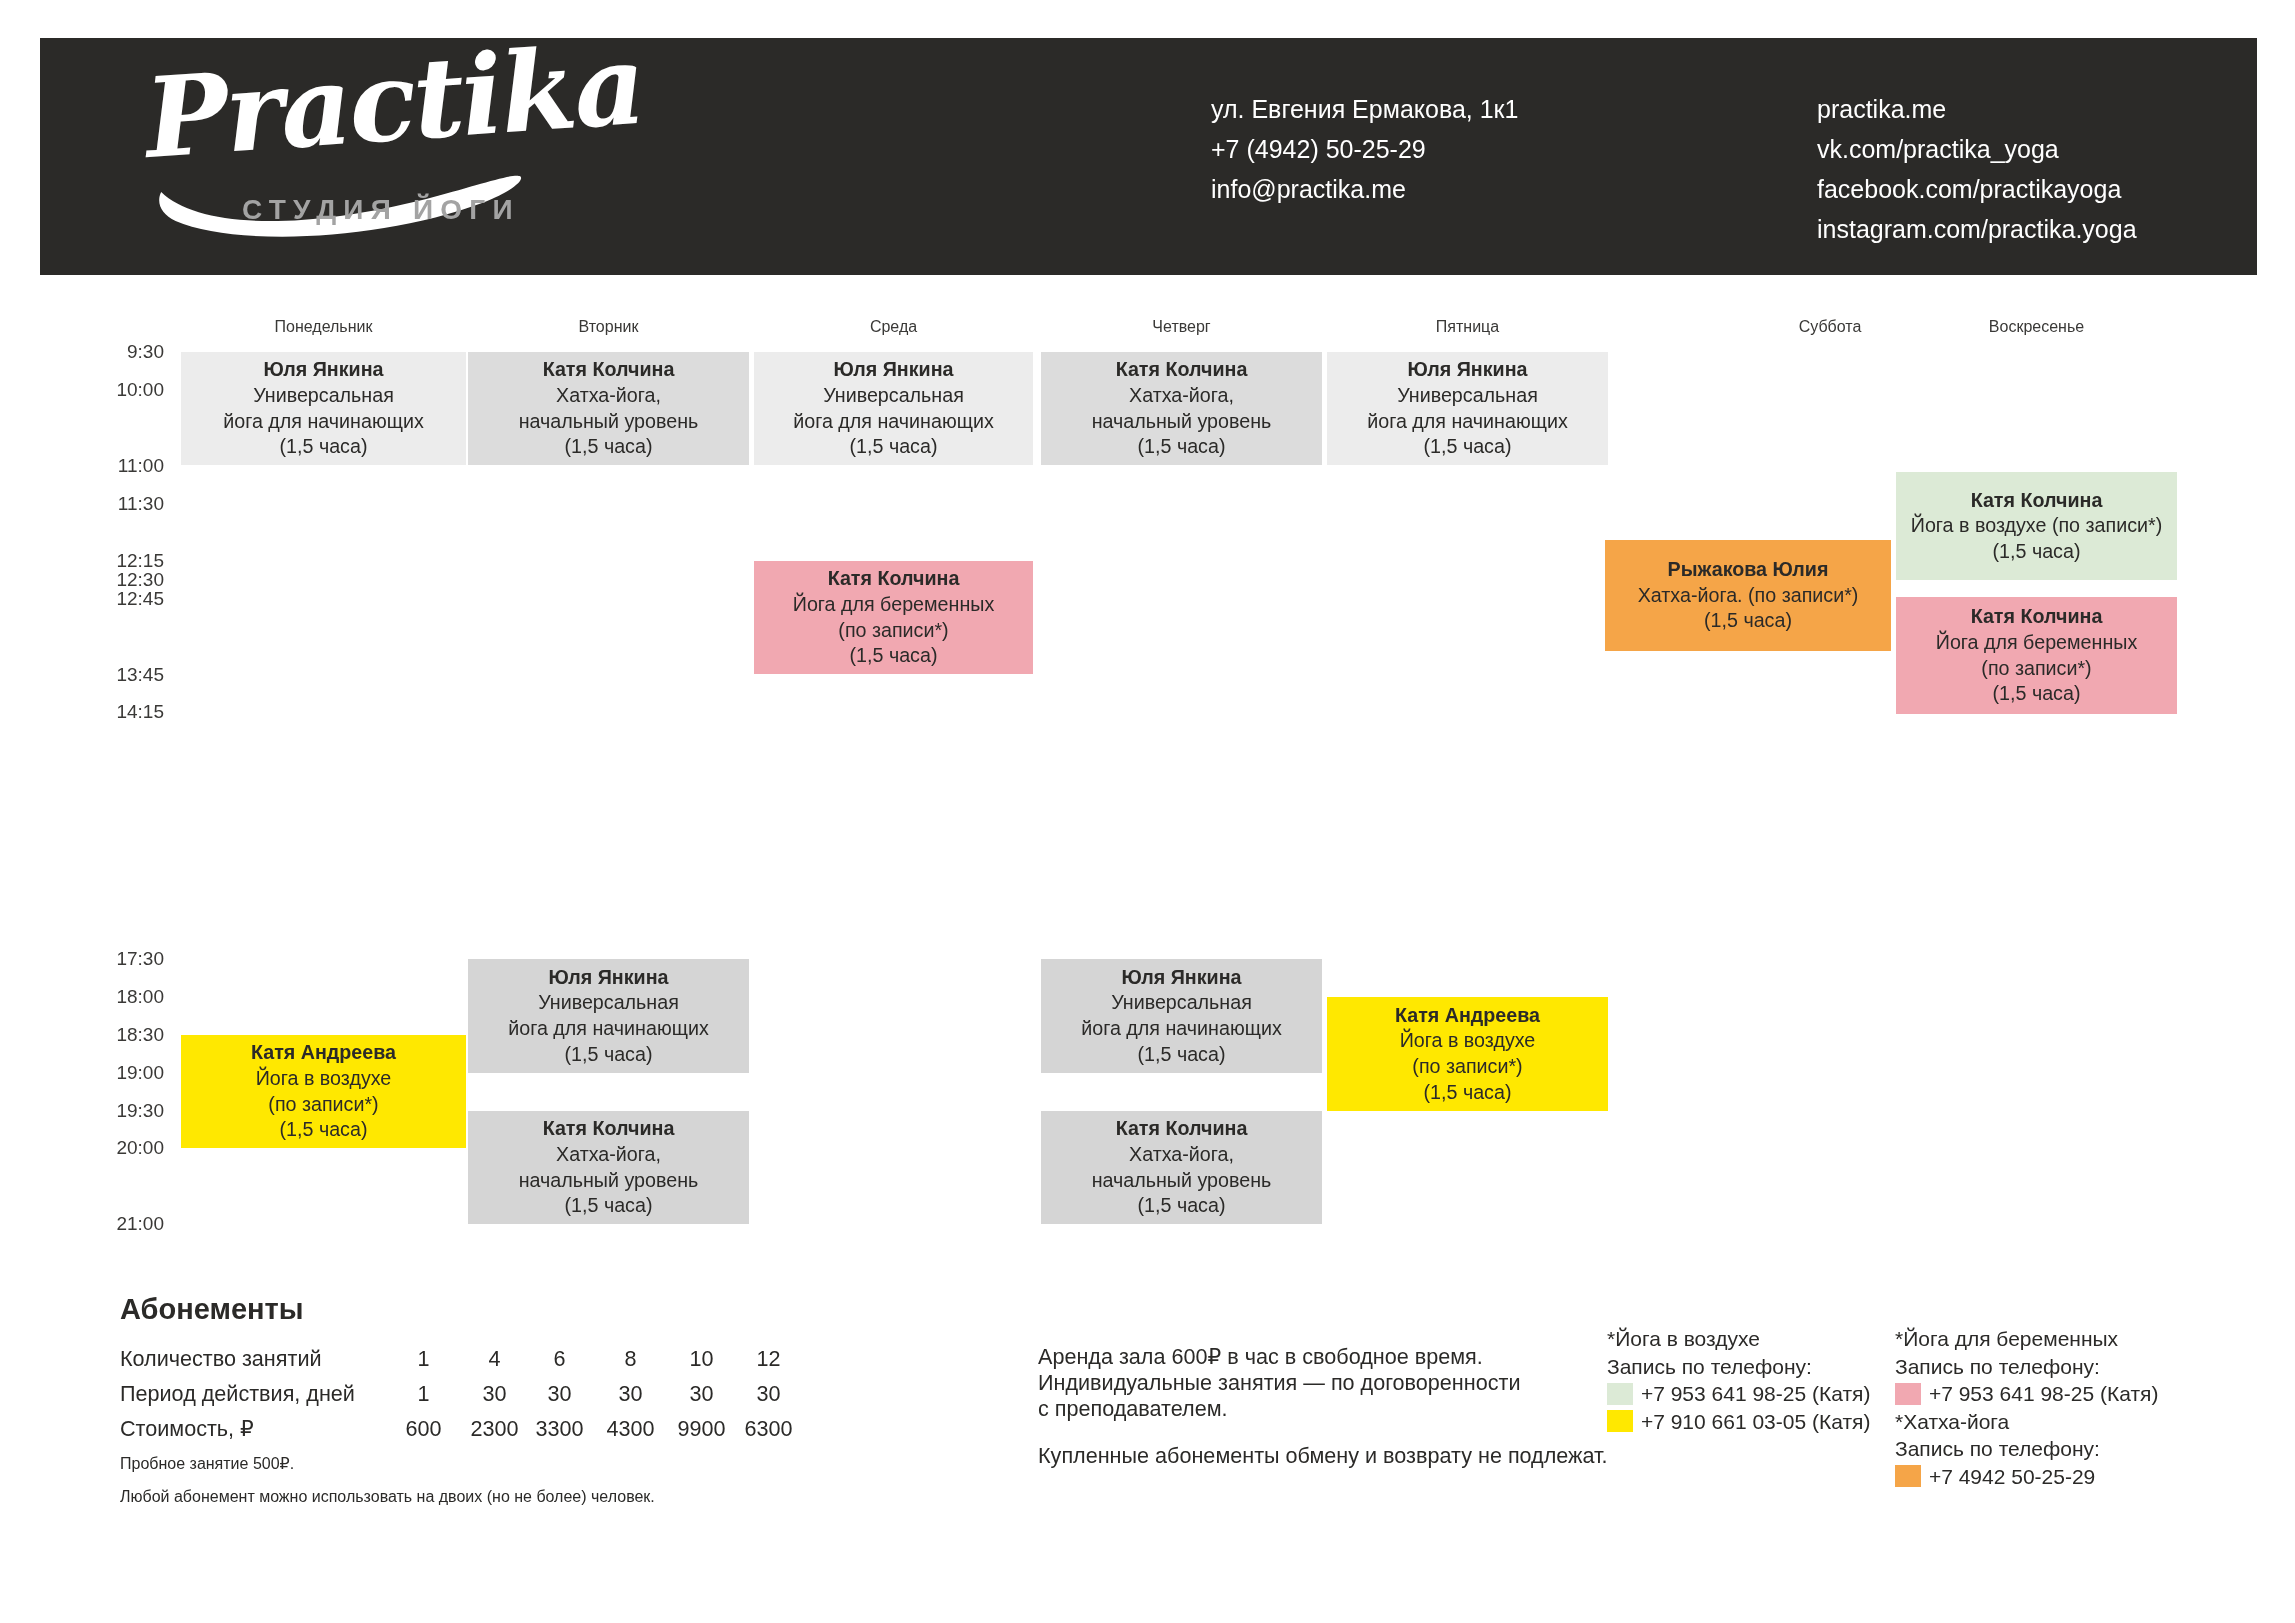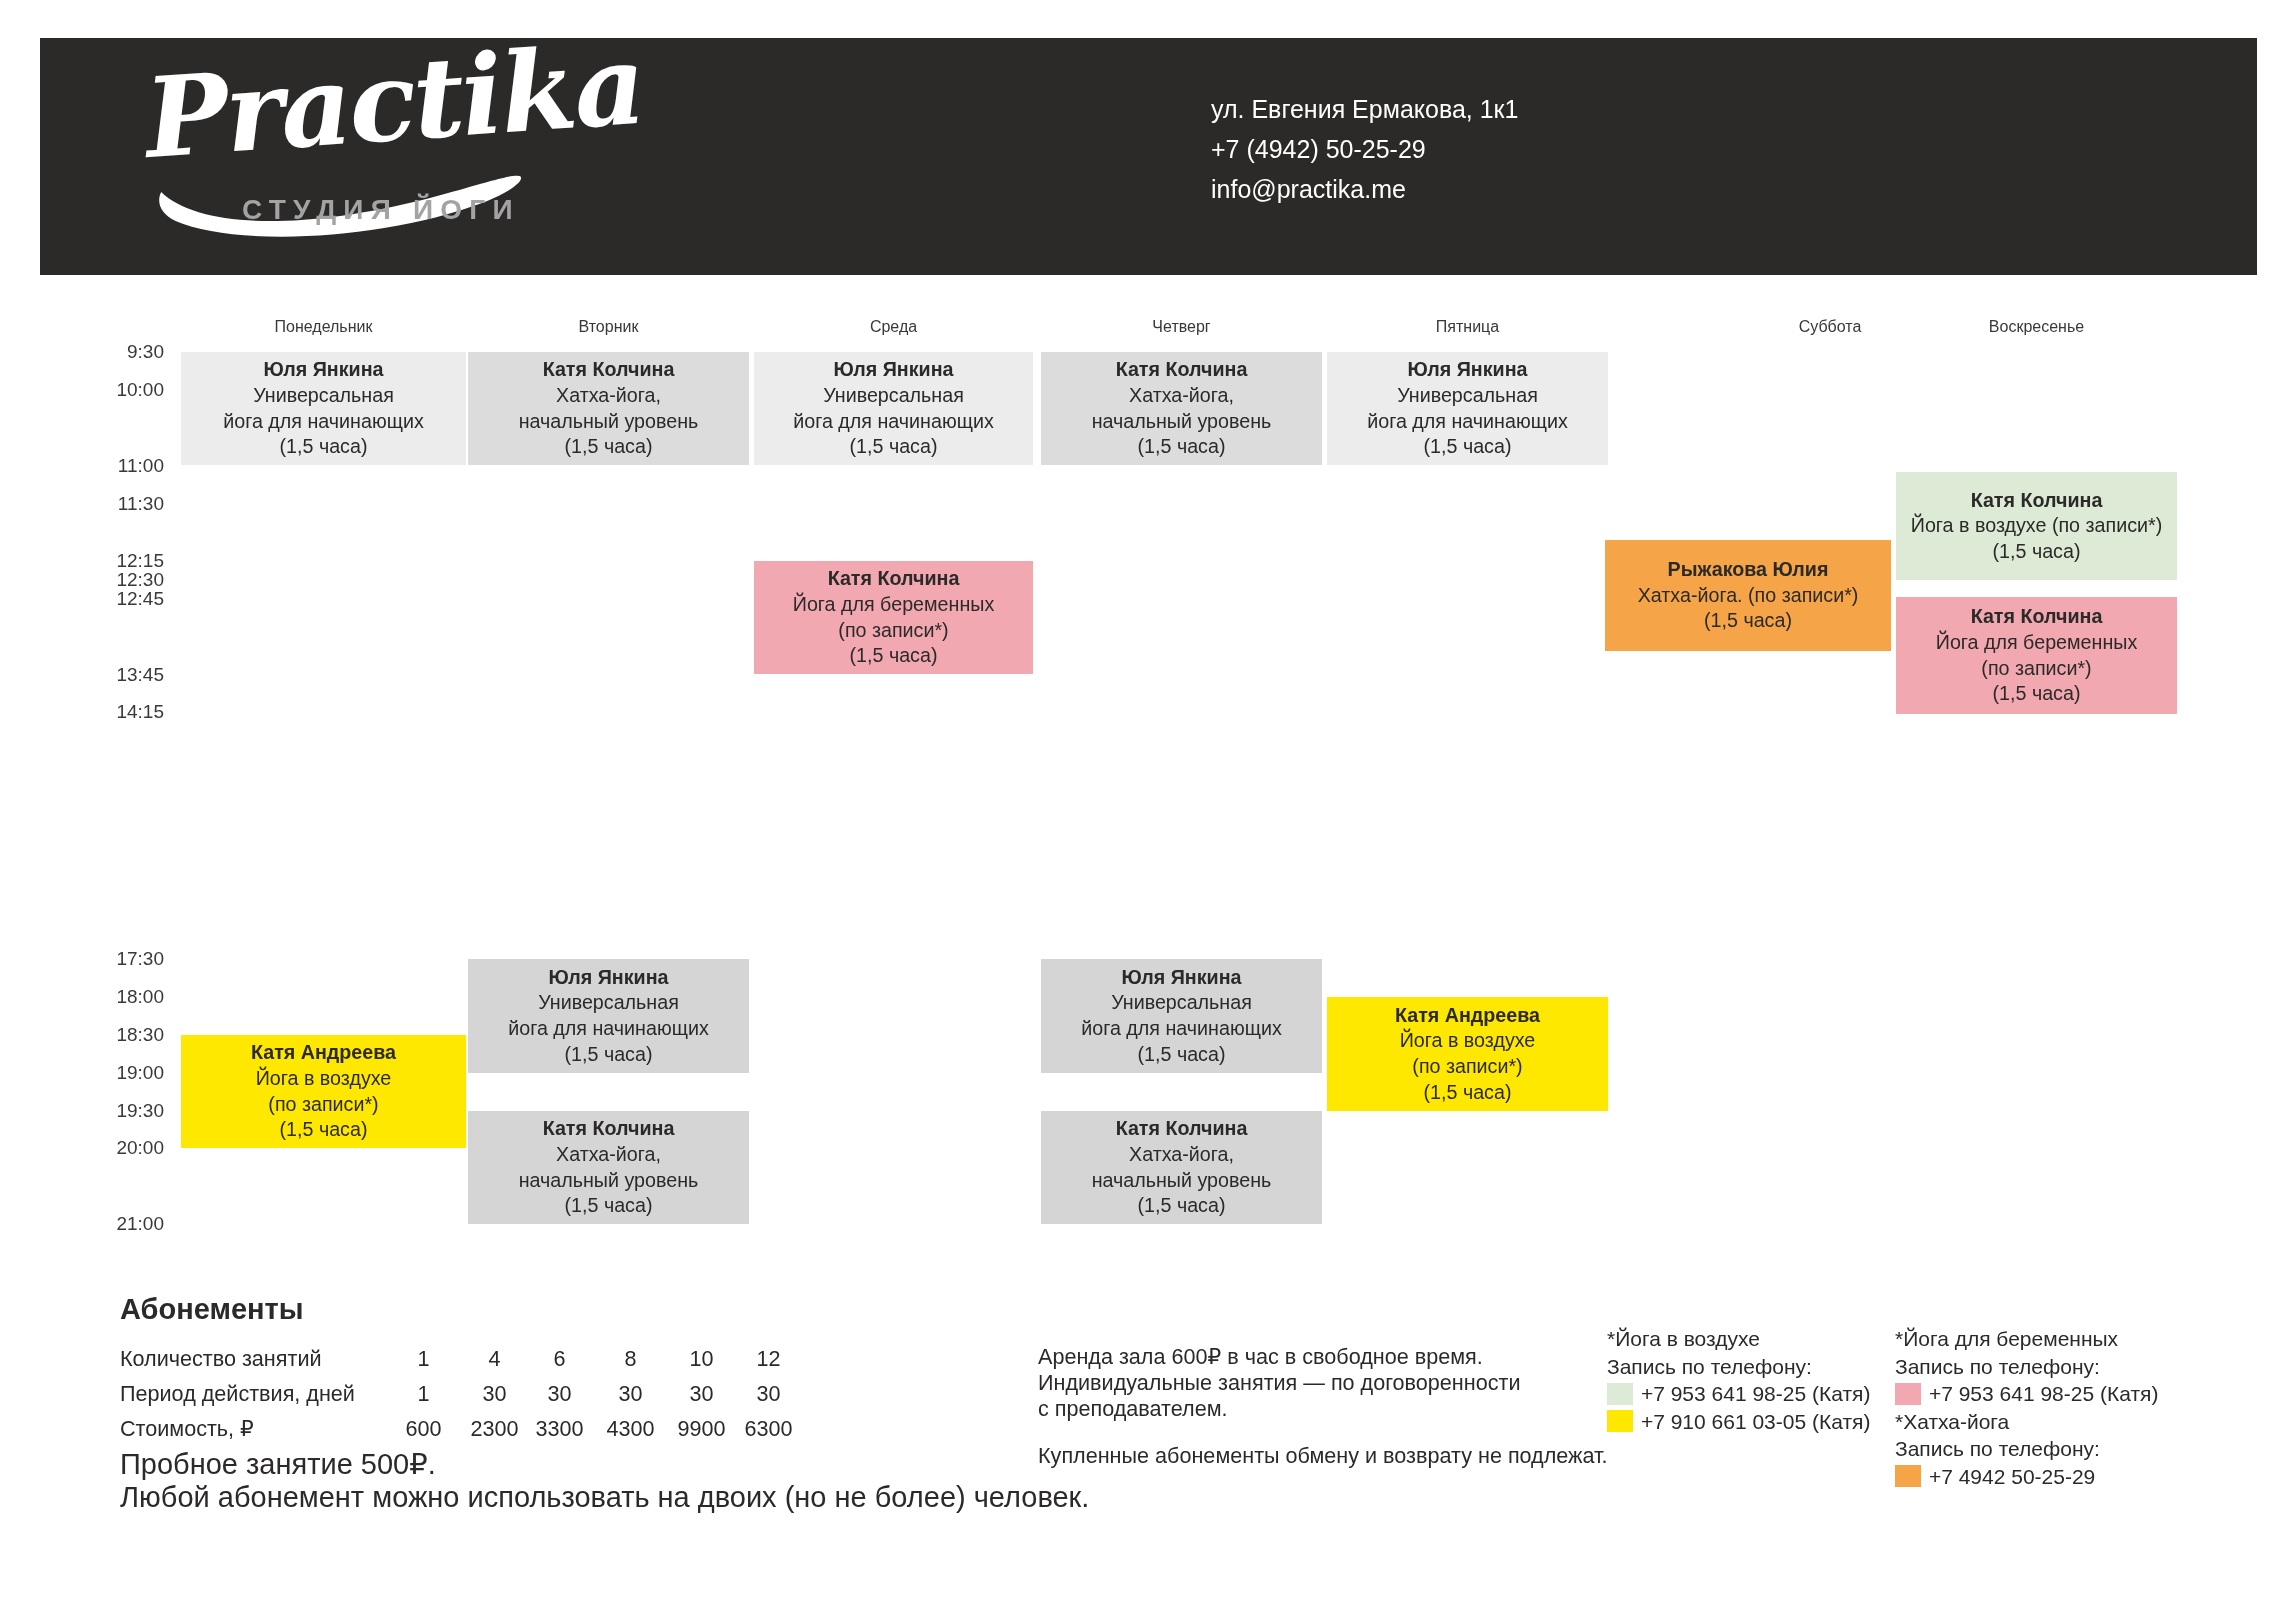--- a/index.html
+++ b/index.html
@@ -28,21 +28,21 @@
   .time-label{position:absolute;left:39px;width:125px;height:22px;font-size:19px;line-height:22px;text-align:right;color:#3A3937;}
   .class-block{
     position:absolute;display:flex;flex-direction:column;justify-content:center;align-items:center;
     text-align:center;font-size:19.7px;line-height:25.6px;color:#2B2A28;padding:0 3.9px;box-sizing:border-box;
   }
   .class-teacher{font-weight:bold;}
   
   .pricing-title{position:absolute;left:120px;top:1293px;font-size:29px;font-weight:bold;}
   .price-row-label{position:absolute;left:120px;height:26px;font-size:21.6px;line-height:26px;white-space:nowrap;}
   .price-value{position:absolute;width:105px;height:26px;font-size:21.6px;line-height:26px;text-align:center;}
-  .trial-note,.usage-note{position:absolute;left:120px;font-size:29px;line-height:26px;white-space:nowrap;text-align:center;}
+  .trial-note,.usage-note{position:absolute;left:120px;font-size:16px;line-height:26px;white-space:nowrap;text-align:center;}
   .trial-note{top:1451px;}
   .usage-note{top:1484px;}
   .info-block{position:absolute;left:1038px;top:1344px;font-size:21.6px;line-height:26px;}
   .info-note{position:absolute;left:1038px;top:1443px;font-size:21.6px;line-height:26px;white-space:nowrap;}
   .legend-col{position:absolute;top:1325px;font-size:21px;line-height:27.5px;}
   .legend-col-1{left:1607px;}
   .legend-col-2{left:1895px;}
   .legend-entry{display:flex;align-items:center;height:27.5px;}
   .legend-swatch{display:inline-block;width:26px;height:21.6px;margin-right:7.9px;flex:0 0 auto;}
   .legend-line{white-space:nowrap;}
@@ -58,20 +58,26 @@
       <svg class="logo-swash" viewBox="0 0 580 120" xmlns="http://www.w3.org/2000/svg">
         <path fill="#ffffff" d="M14,38 C70,92 220,98 420,48 C490,30 552,8 562,14 C568,18 556,34 506,54 C350,112 130,122 36,82 C14,72 6,54 14,38 Z"></path>
       </svg>
       <div class="logo-subtitle">студия йоги</div>
     </div>
     <div class="contact-block">
       <div>ул. Евгения Ермакова, 1к1</div>
       <div>+7 (4942) 50-25-29</div>
       <div>info@practika.me</div>
     </div>
+    <div class="links-block" id="links-block">
+        <div class="link">practika.me</div>
+        <div class="link">vk.com/practika_yoga</div>
+        <div class="link">facebook.com/practikayoga</div>
+        <div class="link">instagram.com/practika.yoga</div>
+      </div>
   </header>
 
   <main>
     <div id="day-headers">
         <div class="day-header" style="left: 181px; width: 285px;">Понедельник</div>
         <div class="day-header" style="left: 468px; width: 281px;">Вторник</div>
         <div class="day-header" style="left: 754px; width: 279px;">Среда</div>
         <div class="day-header" style="left: 1041px; width: 281px;">Четверг</div>
         <div class="day-header" style="left: 1327px; width: 281px;">Пятница</div>
         <div class="day-header" style="left: 1687px; width: 286px;">Суббота</div>

